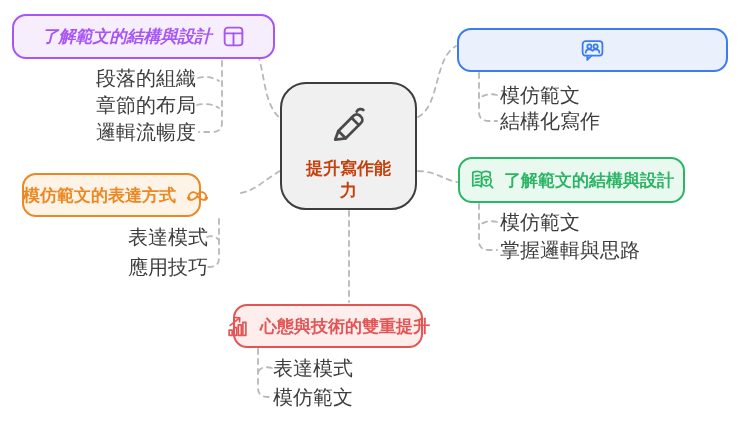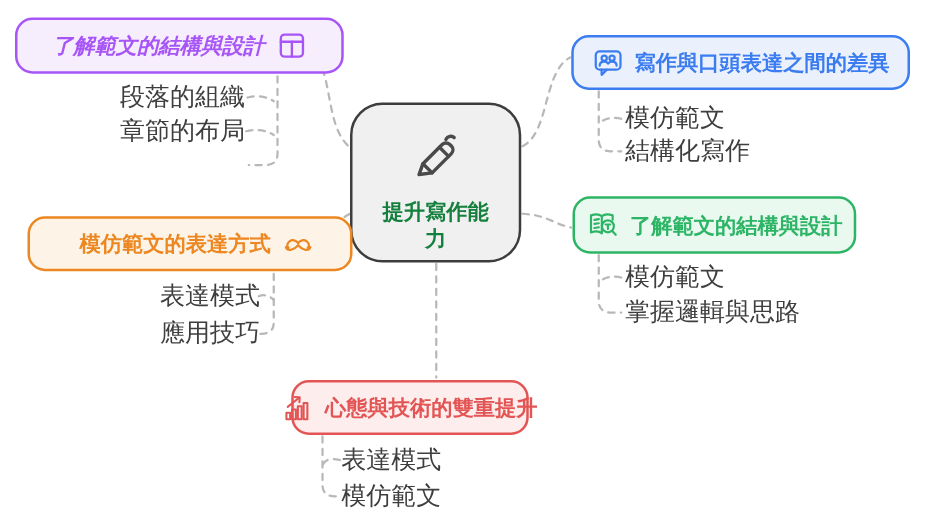--- a/index.html
+++ b/index.html
@@ -20,21 +20,21 @@
   .b-blue{border-color:#3b7cf0;background:#eaf1fd;color:#3b7cf0;}
   .b-green{border-color:#2cb565;background:#e9f9f0;color:#2cb565;}
   .b-red{border-color:#e35555;background:#fdeded;color:#e35555;}
   .center-node{
     position:absolute;left:280px;top:82px;width:137px;height:128px;box-sizing:border-box;
     border:2px solid #3d3d3d;border-radius:26px;background:#f0f0f0;color:#2f2f2f;
     display:flex;flex-direction:column;align-items:center;justify-content:flex-start;
     padding-top:18px;cursor:pointer;
   }
   .center-node .ctext{
-    margin-top:8px;width:92px;text-align:center;font-size:17px;font-weight:600;line-height:22px;color:#15803d;
+    margin-top:8px;width:92px;text-align:center;font-size:17px;font-weight:600;line-height:22px;color:#c2410c;
   }
   .child{
     position:absolute;font-size:20px;line-height:22px;color:#3e3e3e;white-space:nowrap;cursor:pointer;
   }
   .child.r{text-align:right;}
 </style>
 </head>
 <body>
 
 <div class="stage">
@@ -81,22 +81,23 @@
     <span class="nicon">
       <svg width="25" height="25" viewBox="0 0 24 24" fill="none" stroke="currentColor" stroke-width="1.8" stroke-linecap="round" stroke-linejoin="round">
         <rect x="3.5" y="3.5" width="17" height="17" rx="3"></rect>
         <path d="M3.5,9 H20.5"></path>
         <path d="M12,9 V20.5"></path>
       </svg>
     </span>
   </div>
   <div class="child r" style="right:544px;top:67px;">段落的組織</div>
   <div class="child r" style="right:544px;top:94px;">章節的布局</div>
+  <div class="child r" style="right:544px;top:121px;">邏輯流暢度</div>
 
-  <div class="node b-orange" style="left:22px;top:173px;width:260px;height:44px;padding-left:20px;">
+  <div class="node b-orange" style="left:22px;top:173px;width:179px;height:44px;padding-left:20px;">
     <span>模仿範文的表達方式</span>
     <span class="nicon">
       <svg width="25" height="25" viewBox="0 0 24 24" fill="none" stroke="currentColor" stroke-width="1.7" stroke-linecap="round" stroke-linejoin="round">
         <path d="M12,11.2 C10.6,8.6 7.4,8.1 5.4,9.7 C3.4,11.3 3.1,13.6 4.6,14.6 C3.9,14.9 3.1,14.7 2.6,14.1 C2.9,15.9 4.7,16.6 6.7,16.1 C8.8,15.6 10.6,14.5 12,12.6 C13.4,14.5 15.2,15.6 17.3,16.1 C19.3,16.6 21.1,15.9 21.4,14.1 C20.9,14.7 20.1,14.9 19.4,14.6 C20.9,13.6 20.6,11.3 18.6,9.7 C16.6,8.1 13.4,8.6 12,11.2 Z"></path>
       </svg>
     </span>
   </div>
   <div class="child r" style="right:532px;top:226px;">表達模式</div>
   <div class="child r" style="right:532px;top:256px;">應用技巧</div>
 
@@ -104,21 +105,20 @@
     <span class="nicon">
       <svg width="25" height="25" viewBox="0 0 24 24" fill="none" stroke="currentColor" stroke-width="1.7" stroke-linecap="round" stroke-linejoin="round">
         <rect x="2.5" y="3" width="19" height="14" rx="3"></rect>
         <path d="M7,17 L7,21 L11,17"></path>
         <circle cx="9" cy="8.2" r="2"></circle>
         <circle cx="15" cy="8.2" r="2"></circle>
         <path d="M5.5,14 C5.5,11.9 7,10.9 9,10.9 C10.2,10.9 11.2,11.3 11.8,12.1"></path>
         <path d="M12.2,12.1 C12.8,11.3 13.8,10.9 15,10.9 C17,10.9 18.5,11.9 18.5,14"></path>
       </svg>
     </span>
-    <span>寫作與口頭表達之間的差異</span>
   </div>
   <div class="child" style="left:500px;top:84px;">模仿範文</div>
   <div class="child" style="left:500px;top:110px;">結構化寫作</div>
 
   <div class="node b-green" style="left:458px;top:157px;width:227px;height:46px;">
     <span class="nicon">
       <svg width="26" height="26" viewBox="0 0 24 24" fill="none" stroke="currentColor" stroke-width="1.6" stroke-linecap="round" stroke-linejoin="round">
         <path d="M11.5,5.5 C9.6,3.9 6.4,3.9 3.5,4.9 L3.5,17.5 C6.4,16.5 9.6,16.6 11.5,18.2 L11.5,5.5 Z"></path>
         <path d="M11.5,5.5 C13.4,3.9 16.6,3.9 19.5,4.9 L19.5,8.2"></path>
         <path d="M6,8.2 L9.3,7.7"></path>

